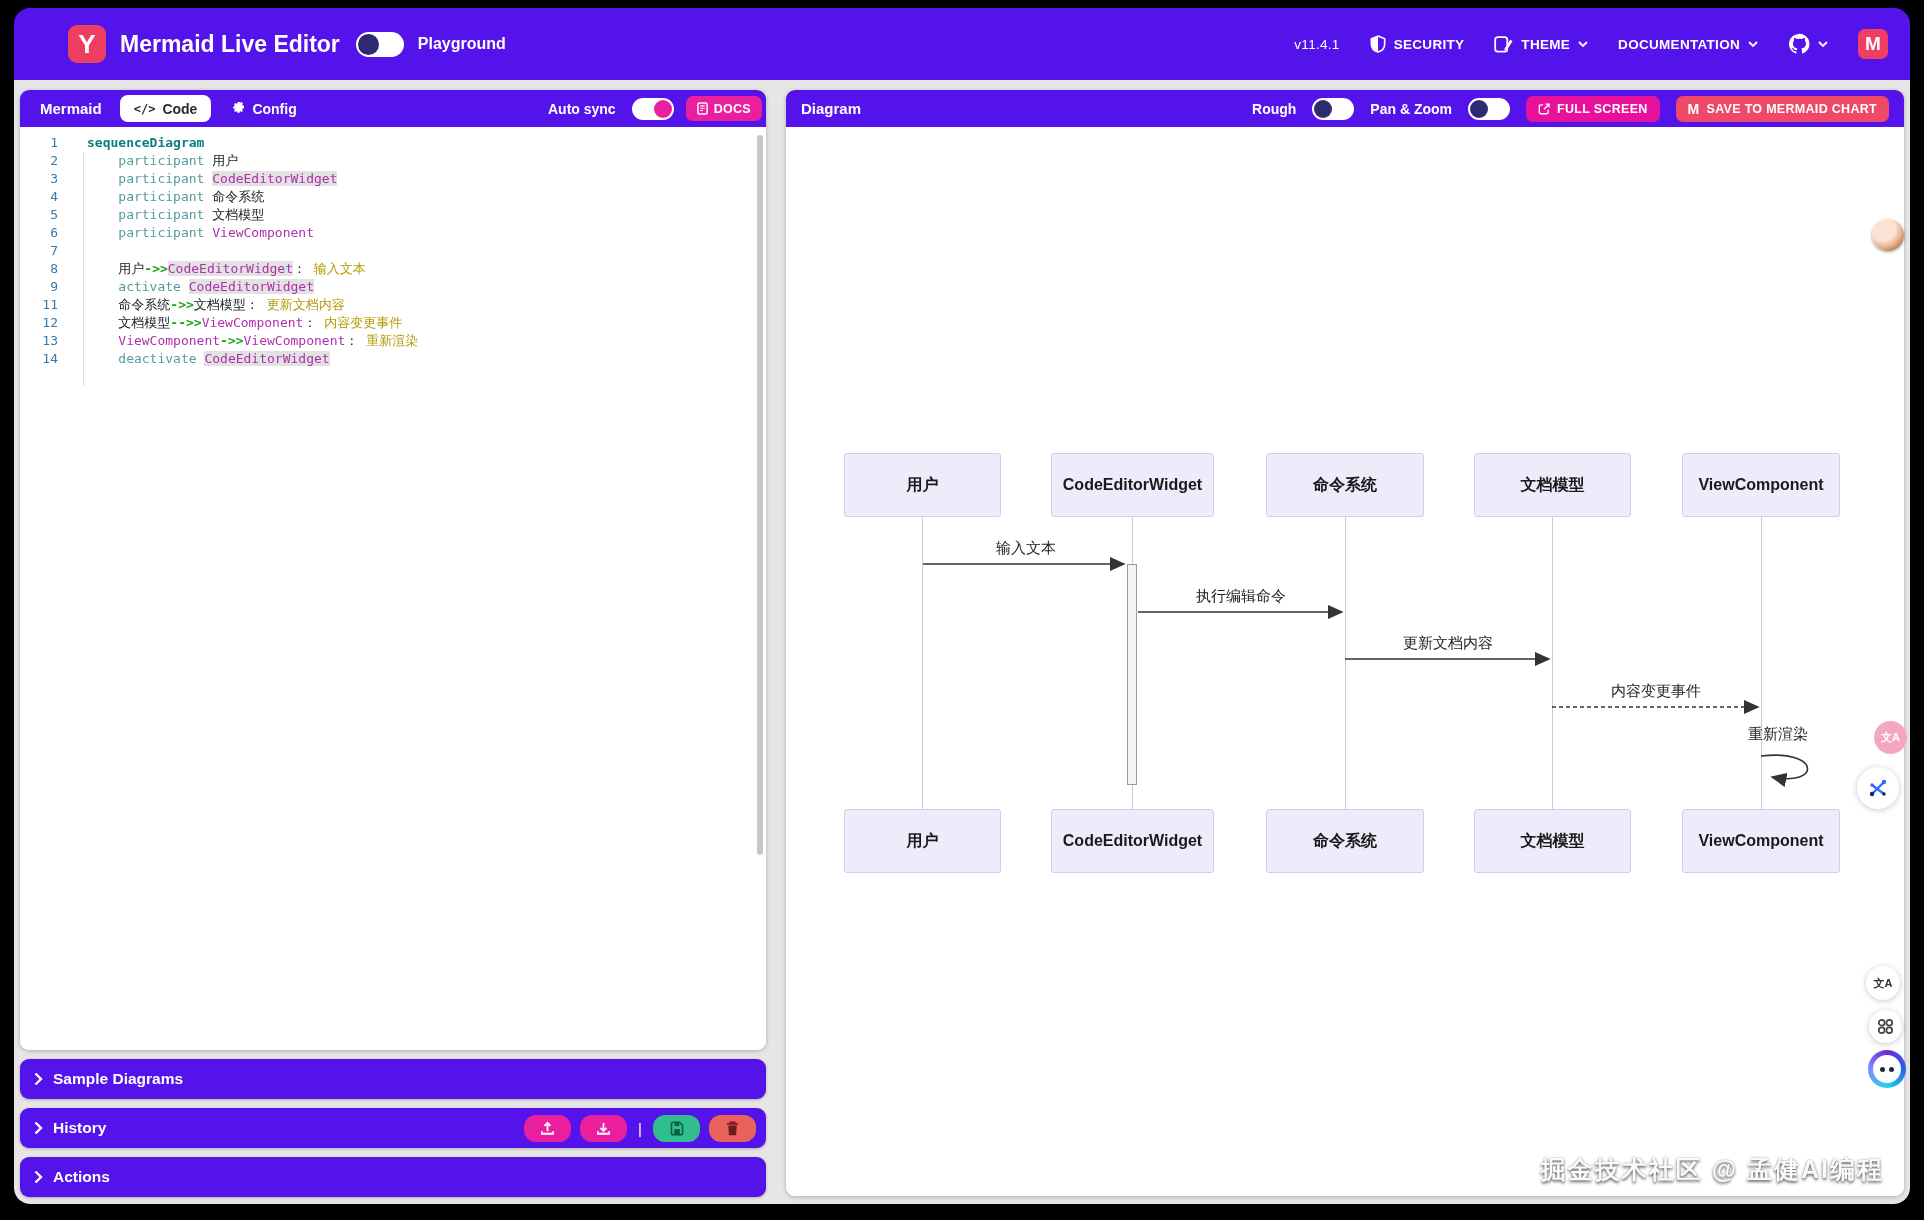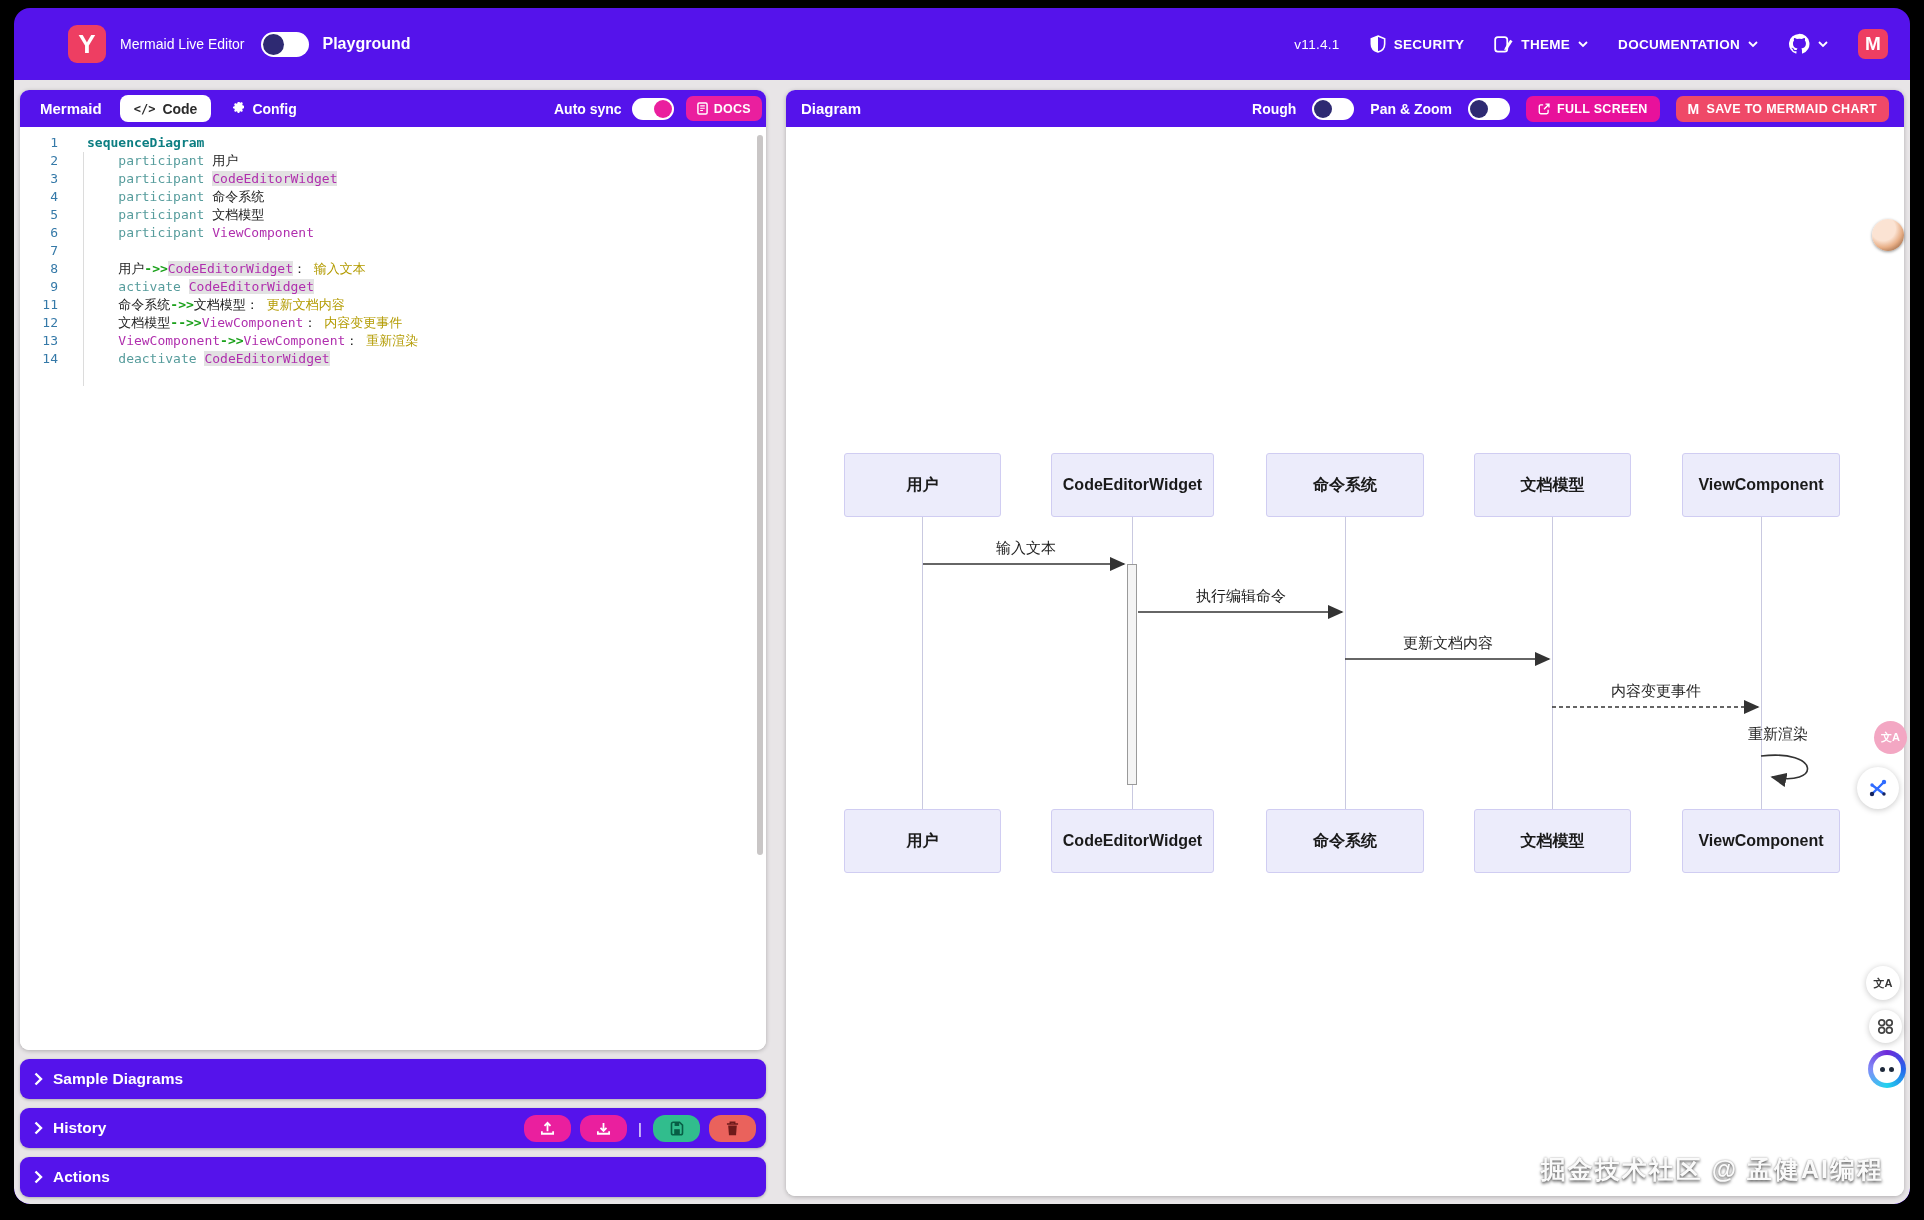--- a/index.html
+++ b/index.html
@@ -8,21 +8,21 @@
 
   
   .window { position:absolute; left:14px; top:8px; width:1896px; height:1196px;
             background:#5513eb; border-radius:16px; overflow:hidden; }
 
   
   .top-header { position:absolute; left:0; top:0; width:100%; height:72px;
                 display:flex; align-items:center; padding:0 22px 0 54px; color:#fff; }
   .logo-sq { width:38px; height:38px; border-radius:9px; background:#ee3e62; display:flex;
              align-items:center; justify-content:center; font-weight:800; font-size:26px; color:#fff; }
-  .app-title { font-size:14px; font-weight:400; margin-left:14px; }
+  .app-title { font-size:23px; font-weight:700; margin-left:14px; }
   .toggle { position:relative; border-radius:999px; background:#fff; cursor:pointer; flex:none; }
   .toggle .knob { position:absolute; top:2px; border-radius:50%; background:#2e2a72; }
   .tg-lg { width:48px; height:25px; margin-left:16px; }
   .tg-lg .knob { width:21px; height:21px; left:2px; }
   .playground-lbl { font-size:16px; font-weight:700; margin-left:14px; }
   .nav-right { margin-left:auto; display:flex; align-items:center; gap:30px; font-size:13.5px; font-weight:700; letter-spacing:.3px; }
   .ver { font-weight:500; font-size:13.5px;margin-left:26px; }
   .nav-item { display:flex; align-items:center; gap:8px; cursor:pointer; }
   .m-sq { width:30px; height:30px; border-radius:7px; background:#ee3e62; display:flex; align-items:center;
           justify-content:center; font-weight:800; font-size:19px; color:#fff; }
@@ -36,21 +36,21 @@
               display:flex; flex-direction:column; gap:9px; }
   .editor-panel { flex:1; background:#fff; border-radius:9px; overflow:hidden; display:flex;
                   flex-direction:column; box-shadow:0 1px 4px rgba(0,0,0,.25); }
   .editor-header { height:37px; background:#5513eb; display:flex; align-items:center; padding:0 4px 0 20px; color:#fff; }
   .panel-title { font-size:15px; font-weight:700; }
   .tab { display:flex; align-items:center; gap:7px; height:27px; padding:0 14px; border-radius:8px;
          font-size:14px; font-weight:700; cursor:pointer; }
   .tab.active { background:#fff; color:#2b2b2b; margin-left:18px; }
   .tab.inactive { color:#fff; margin-left:6px; }
   .tab .code-glyph { font-family:"DejaVu Sans Mono", monospace; font-size:12px; font-weight:700; }
-  .autosync { margin-left:auto; display:flex; align-items:center; gap:10px; font-size:14px; font-weight:700; }
+  .autosync { margin-left:auto; display:flex; align-items:center; gap:16px; font-size:14px; font-weight:700; }
   .tg-sm { width:42px; height:22px; }
   .tg-sm .knob { width:18px; height:18px; }
   .knob.left { left:2px; } .knob.right { right:2px; left:auto; background:#ea1f9e; }
   .docs-btn { display:flex; align-items:center; gap:6px; height:25px; padding:0 11px; margin-left:12px;
               background:#ea1f9e; border-radius:7px; color:#fff; font-size:12.5px; font-weight:800; cursor:pointer; letter-spacing:.3px; }
 
   
   .editor-body { position:relative; flex:1; background:#fff; padding-top:7px;
                  font-family:"DejaVu Sans Mono", monospace; font-size:13px; line-height:18px; }
   .code-line { display:flex; white-space:pre; }

